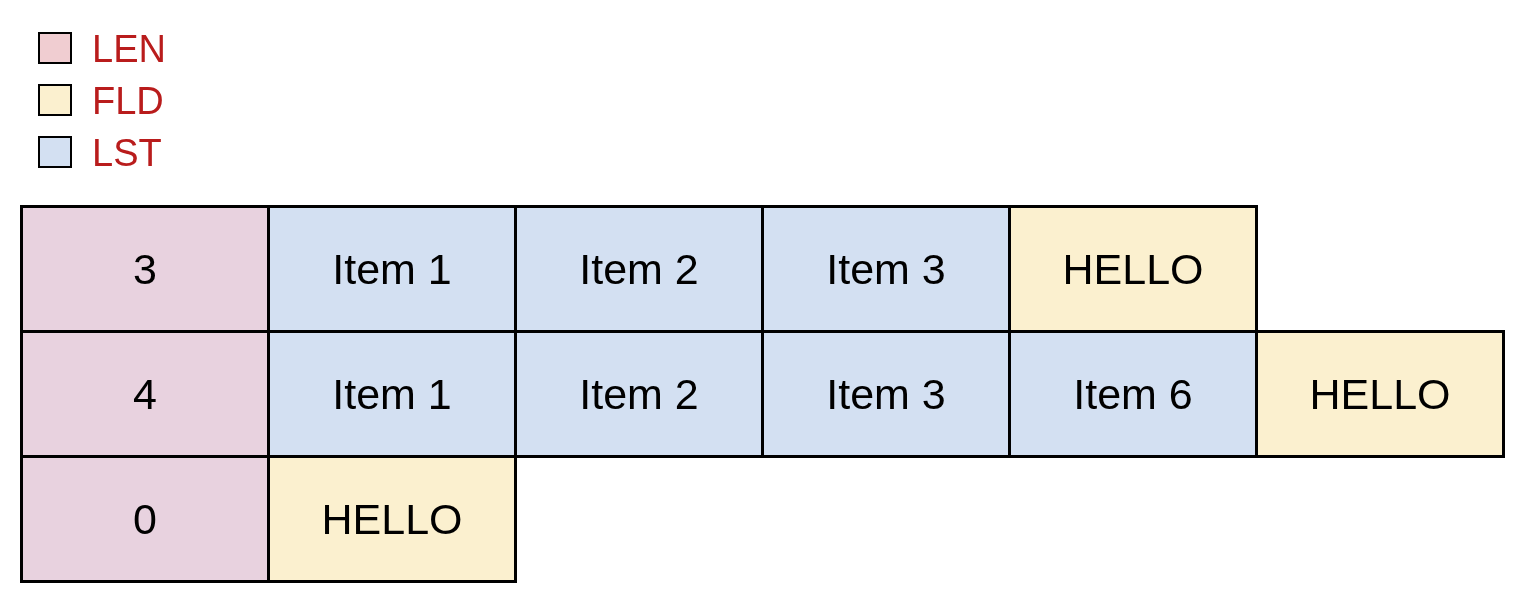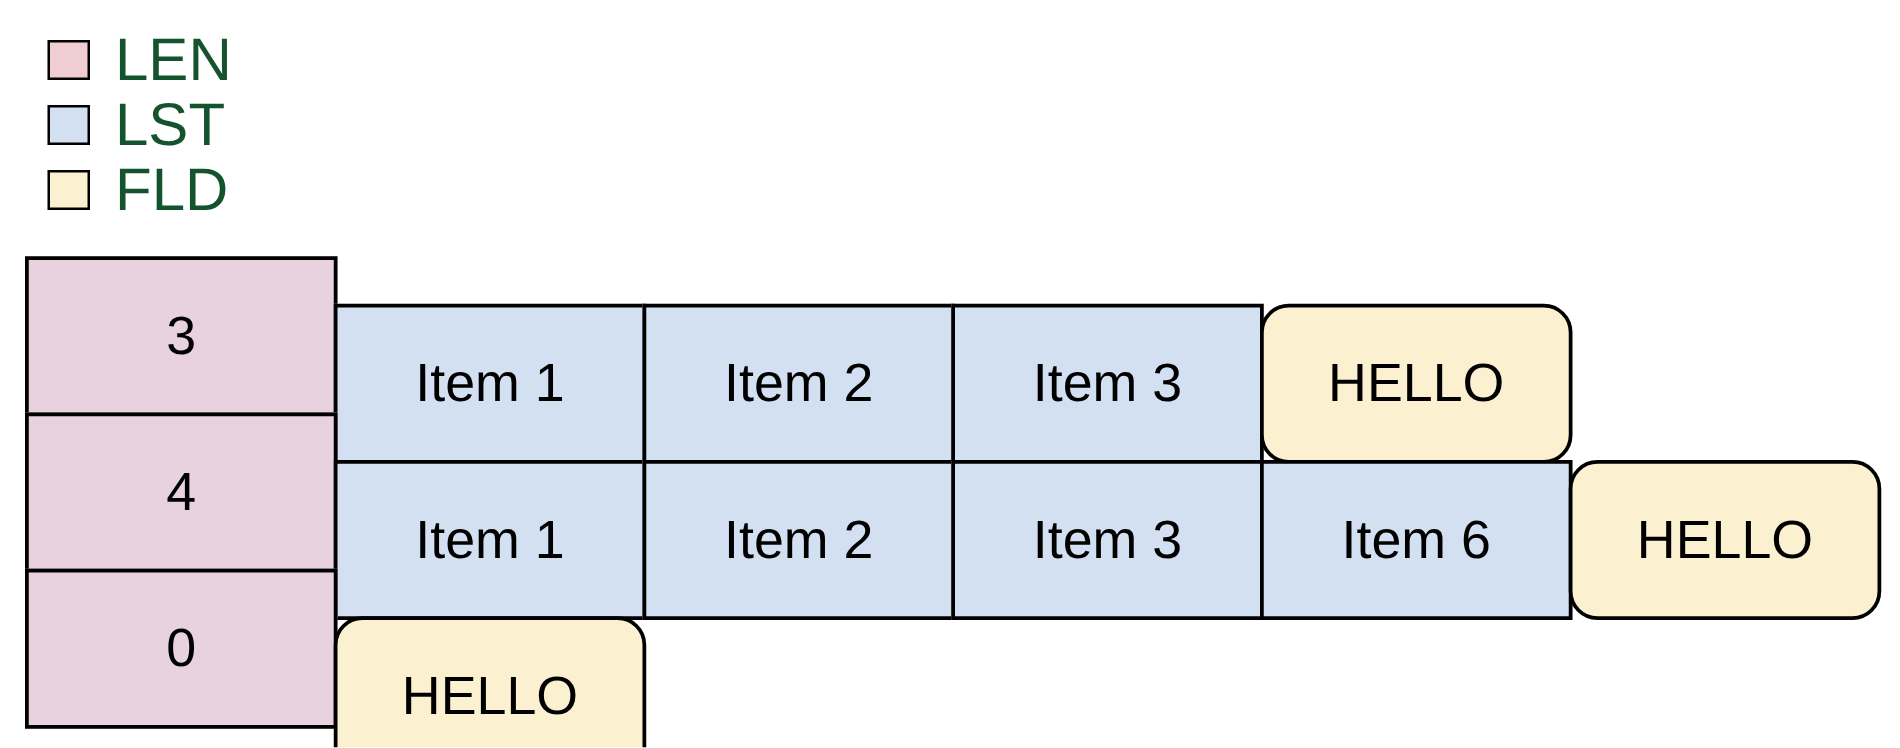--- a/index.html
+++ b/index.html
@@ -29,23 +29,23 @@
   }
   .swatch {
     display: inline-block;
     width: 30px;
     height: 28px;
     border: 2px solid #000000;
     flex: 0 0 auto;
   }
   .legend-label {
     margin-left: 20px;
-    font-size: 48px;
+    font-size: 38px;
     line-height: 1;
-    color: #14532d;
+    color: #b91c1c;
     padding-top: 2px;
   }
 
   
   .grid {
     position: absolute;
     left: 20px;
     top: 205px;
   }
   .grid-row {
@@ -62,43 +62,42 @@
     border: 3px solid #000000;
     display: flex;
     align-items: center;
     justify-content: center;
     font-size: 43px;
     color: #000000;
     flex: 0 0 auto;
   }
   .cell + .cell {
     margin-left: -3px;
-    margin-top: 38px;
   }
   .cell.len { background: var(--len); }
   .cell.lst { background: var(--lst); }
-  .cell.fld { background: var(--fld); border-radius: 23px; }
+  .cell.fld { background: var(--fld); }
 </style>
 </head>
 <body>
 
 <div class="canvas">
 
   <div class="legend">
     <div class="legend-item">
       <span class="swatch" style="background: rgb(240, 205, 209);"></span>
       <span class="legend-label">LEN</span>
     </div>
     <div class="legend-item">
+      <span class="swatch" style="background: rgb(251, 240, 207);"></span>
+      <span class="legend-label">FLD</span>
+    </div>
+    <div class="legend-item">
       <span class="swatch" style="background: rgb(211, 224, 242);"></span>
       <span class="legend-label">LST</span>
-    </div>
-    <div class="legend-item">
-      <span class="swatch" style="background: rgb(251, 240, 207);"></span>
-      <span class="legend-label">FLD</span>
     </div>
   </div>
 
   <div class="grid">
 
     <div class="grid-row">
       <div class="cell len">3</div>
       <div class="cell lst">Item 1</div>
       <div class="cell lst">Item 2</div>
       <div class="cell lst">Item 3</div>

